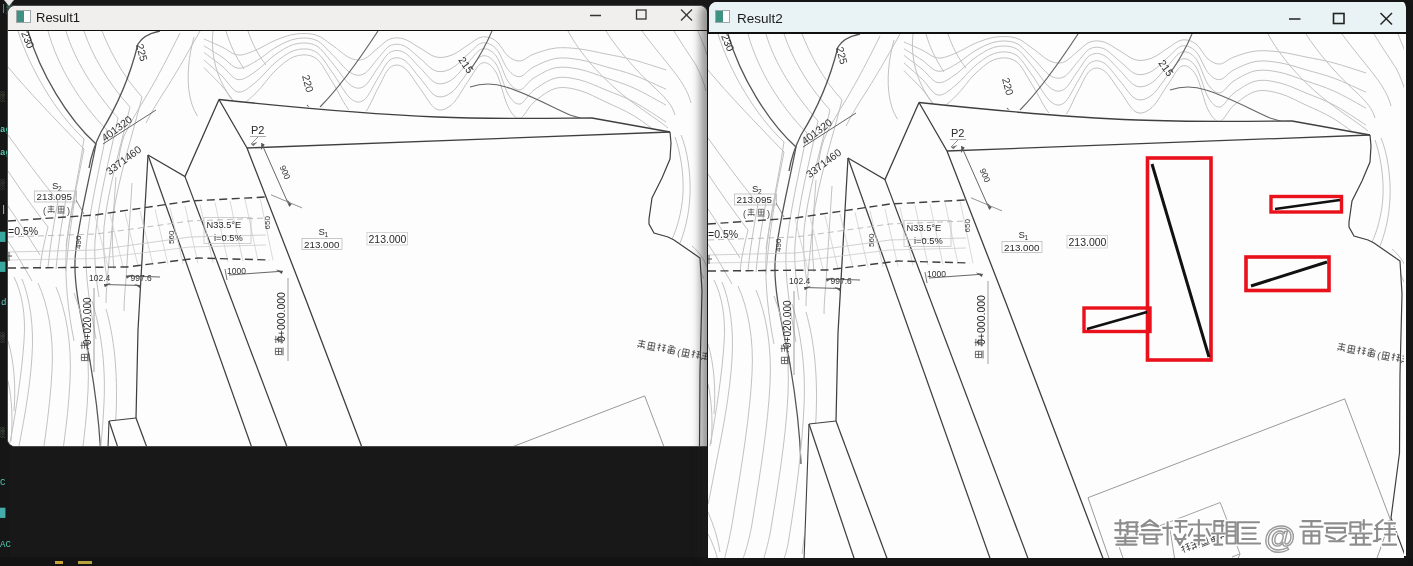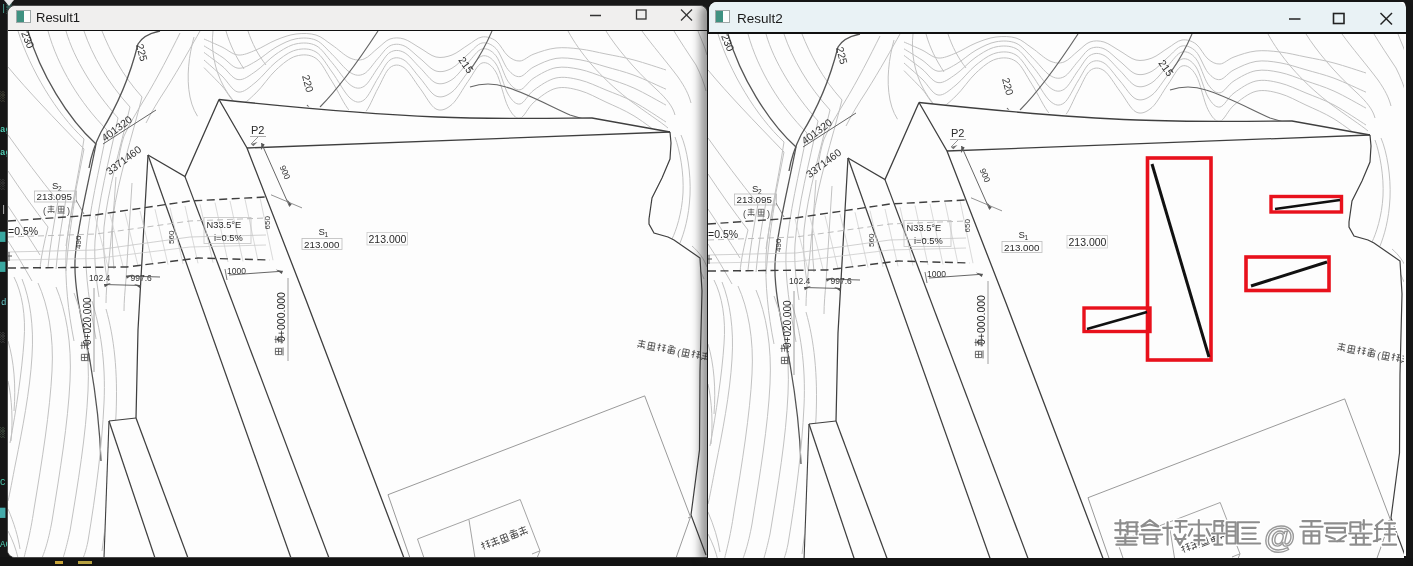--- a/index.html
+++ b/index.html
@@ -1,18 +1,18 @@
 <!DOCTYPE html>
 <html><head>
 <meta charset="utf-8">
 <style>
   html,body{margin:0;padding:0;}
   body{width:1413px;height:566px;overflow:hidden;background:#181818;position:relative;font-family:"Liberation Sans",sans-serif;}
   .win{position:absolute;background:#fff;}
-  #win1{left:7px;top:5px;width:701px;height:553px;border:1px solid #4a4a4a;border-radius:8px 8px 0 8px;box-sizing:border-box;overflow:hidden;}
+  #win1{left:7px;top:5px;width:701px;height:442px;border:1px solid #4a4a4a;border-radius:8px 8px 0 8px;box-sizing:border-box;overflow:hidden;}
   #win1 .tbar{position:absolute;left:0;top:0;right:0;height:24px;background:#f0efee;border-bottom:1.6px solid #101010;border-radius:8px 8px 0 0;}
   #win2{left:707px;top:0px;width:706px;height:558px;border:2px solid #151515;border-right:7px solid #151515;border-radius:10px 10px 0 0;box-sizing:border-box;box-shadow:-7px 3px 9px rgba(30,30,30,0.45);}
   #win2 .tbar{position:absolute;left:0;top:0;right:0;height:30px;background:#e9f2f5;border-bottom:2px solid #101010;border-radius:8px 8px 0 0;}
   .ttl{position:absolute;font-size:13px;color:#191919;}
   .btn{position:absolute;}
   .icon{position:absolute;width:13px;height:11px;border:1.5px solid #9fa8a8;background:linear-gradient(90deg,#3f9181 0 55%,#fdfdfd 55% 100%);}
   .cv{position:absolute;overflow:hidden;}
   .gl{position:absolute;font-size:9px;font-family:"Liberation Mono",monospace;}
 </style>
 </head>

